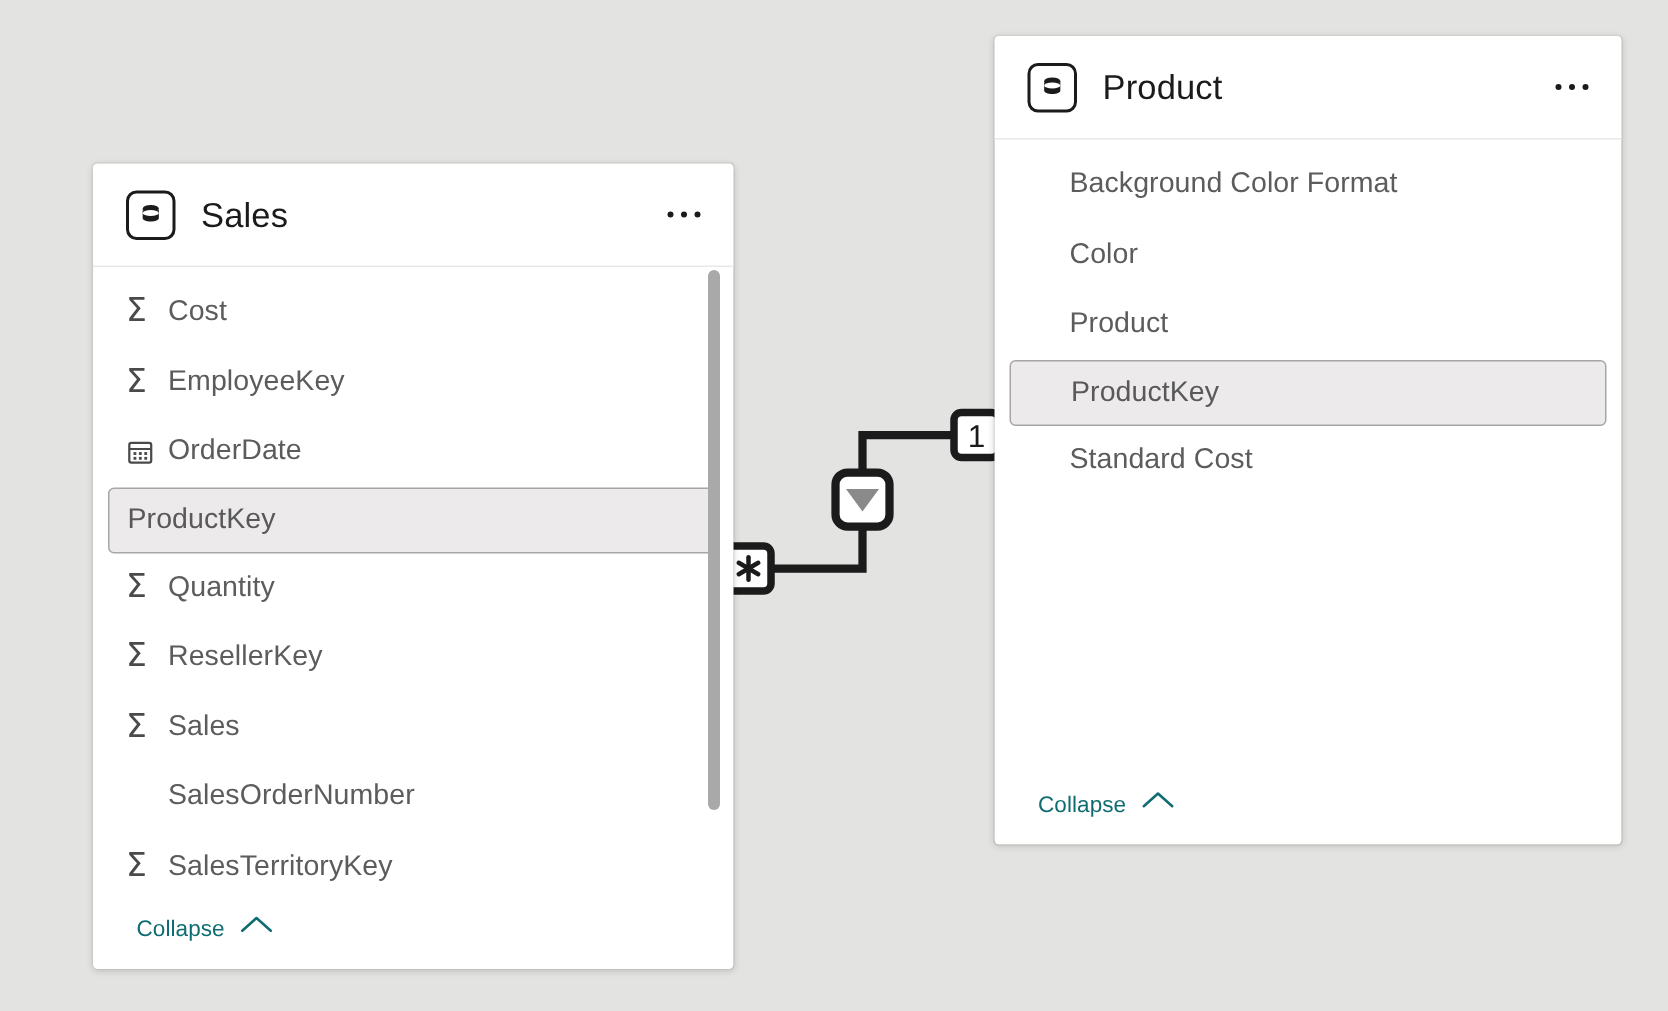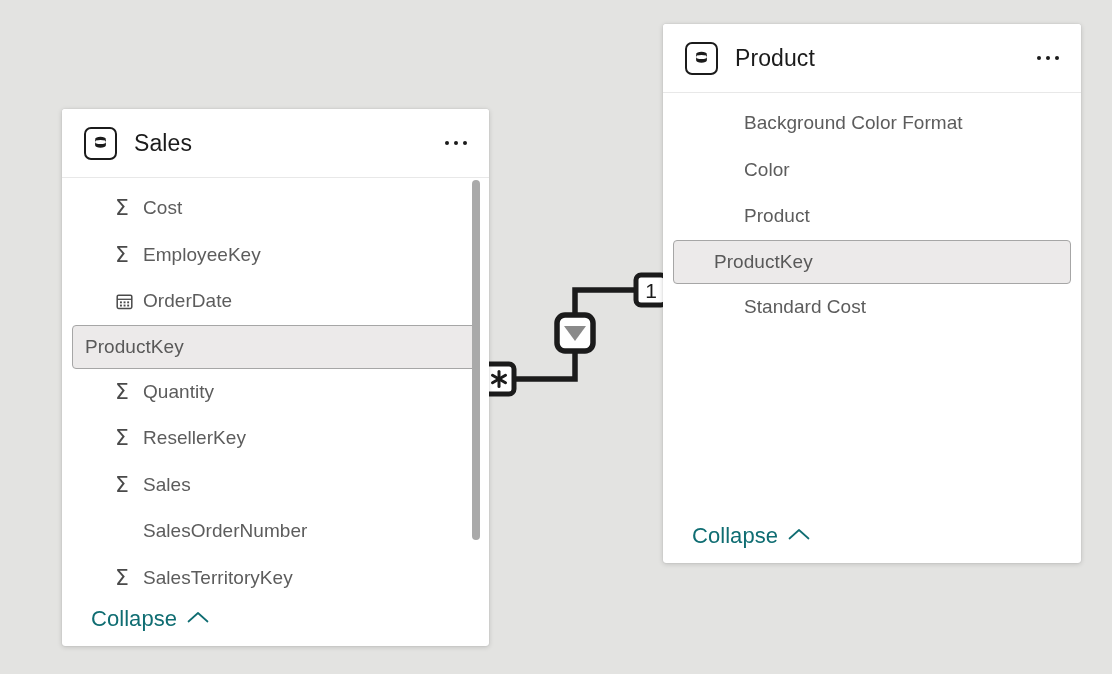--- a/index.html
+++ b/index.html
@@ -102,21 +102,20 @@
     padding-top: 7px;
     overflow: hidden;
   }
   .field-row {
     height: 46.5px;
     display: flex;
     align-items: center;
     padding: 0 18px 0 22px;
     box-sizing: border-box;
     cursor: default;
-    margin-left: 31px;
   }
   .field-icon {
     width: 28px;
     min-width: 28px;
     display: flex;
     align-items: center;
     justify-content: flex-start;
     color: #4a4a4a;
   }
   .sigma {
@@ -146,21 +145,21 @@
   
   .collapse-row {
     height: 54px;
     min-height: 54px;
     display: flex;
     align-items: center;
     padding-left: 29px;
     cursor: pointer;
   }
   .collapse-label {
-    font-size: 22px;
+    font-size: 15px;
     color: #0f6d72;
     letter-spacing: 0.05px;
   }
   .chevron-up {
     margin-left: 10px;
     display: block;
   }
 
   
   .vscroll-track {

